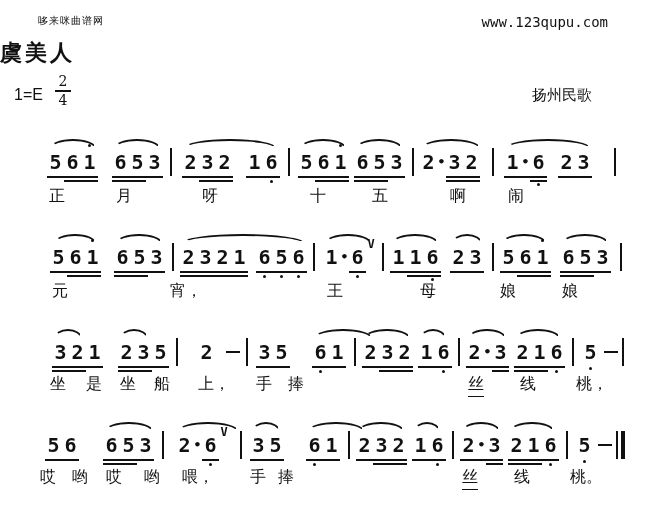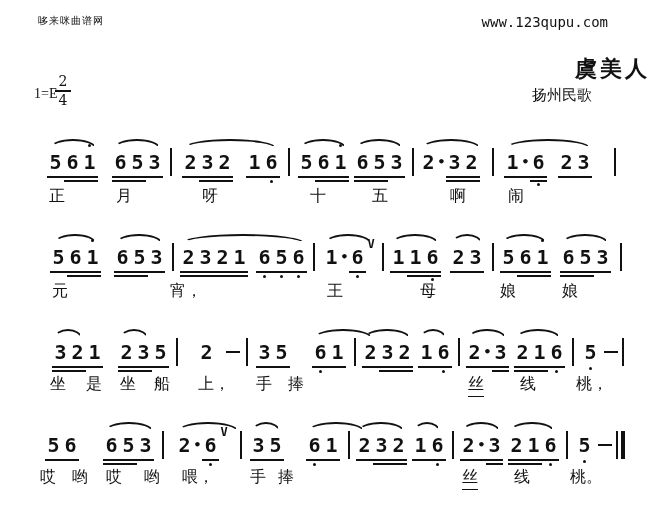--- a/index.html
+++ b/index.html
@@ -2,24 +2,24 @@
 <html><head>
 <meta charset="utf-8">
 <style>
   html,body{margin:0;padding:0;}
   body{width:650px;height:509px;background:#ffffff;position:relative;overflow:hidden;
        font-family:"Liberation Sans",sans-serif;color:#111;}
   .hdr-site{position:absolute;left:38px;top:14px;font-size:10px;letter-spacing:1px;
             font-family:"Liberation Serif",serif;}
   .hdr-url{position:absolute;right:42px;top:14px;font-size:14px;
            font-family:"DejaVu Sans Mono",monospace;}
-  .title{position:absolute;left:0;right:0;top:38px;text-align:right;font-size:22px;
-         font-weight:bold;letter-spacing:3px;font-family:Liberation Serif, serif;margin-top:16px;}
-  .key{position:absolute;left:14px;top:86px;font-size:14px;
-       font-family:Liberation Serif, serif;margin-left:20px;}
+  .title{position:absolute;left:0;right:0;top:38px;text-align:left;font-size:22px;
+         font-weight:bold;letter-spacing:3px;font-family:Liberation Serif, serif;}
+  .key{position:absolute;left:14px;top:86px;font-size:16px;
+       font-family:Liberation Sans, sans-serif;}
   .meter{position:absolute;left:55px;top:74px;width:16px;text-align:center;
          font-size:14px;line-height:15px;font-family:"DejaVu Serif",serif;}
   .meter .num{display:block;}
   .meter .rule{display:block;height:1.5px;background:#111;margin:1px 0;}
   .credit{position:absolute;right:58px;top:86px;font-size:15px;
           font-family:"Liberation Serif",serif;}
   
   #score{position:absolute;left:0;top:0;width:650px;height:509px;}
   .g{position:absolute;display:flex;font-family:"DejaVu Sans Mono",monospace;}
   .note{position:relative;width:17px;height:24px;text-align:center;font-size:20px;

